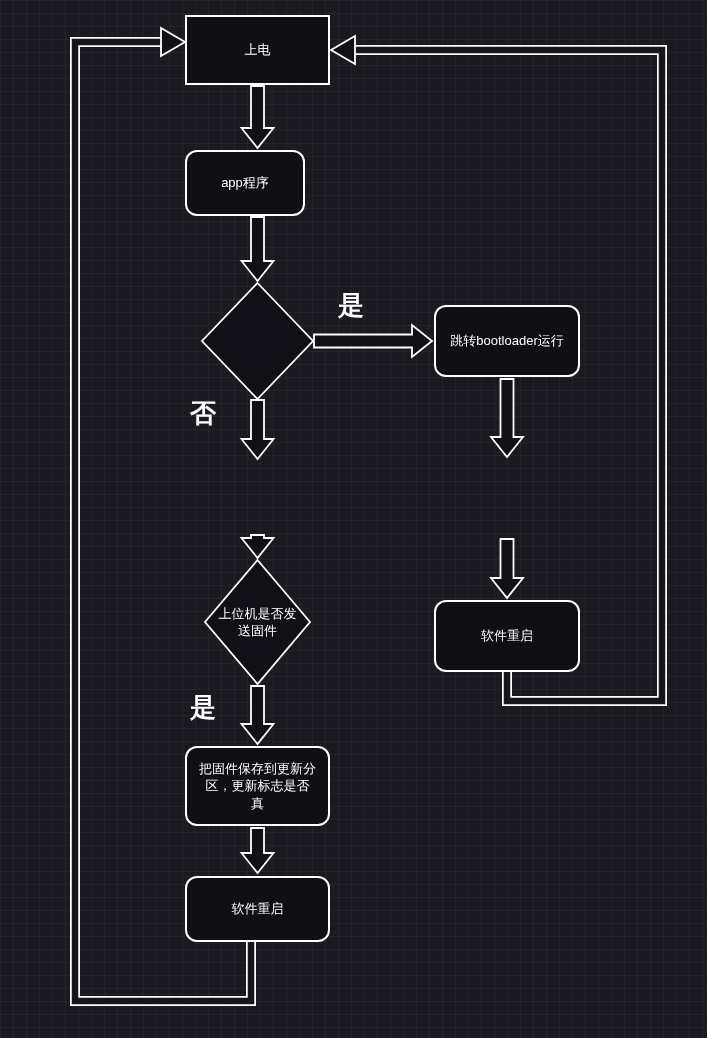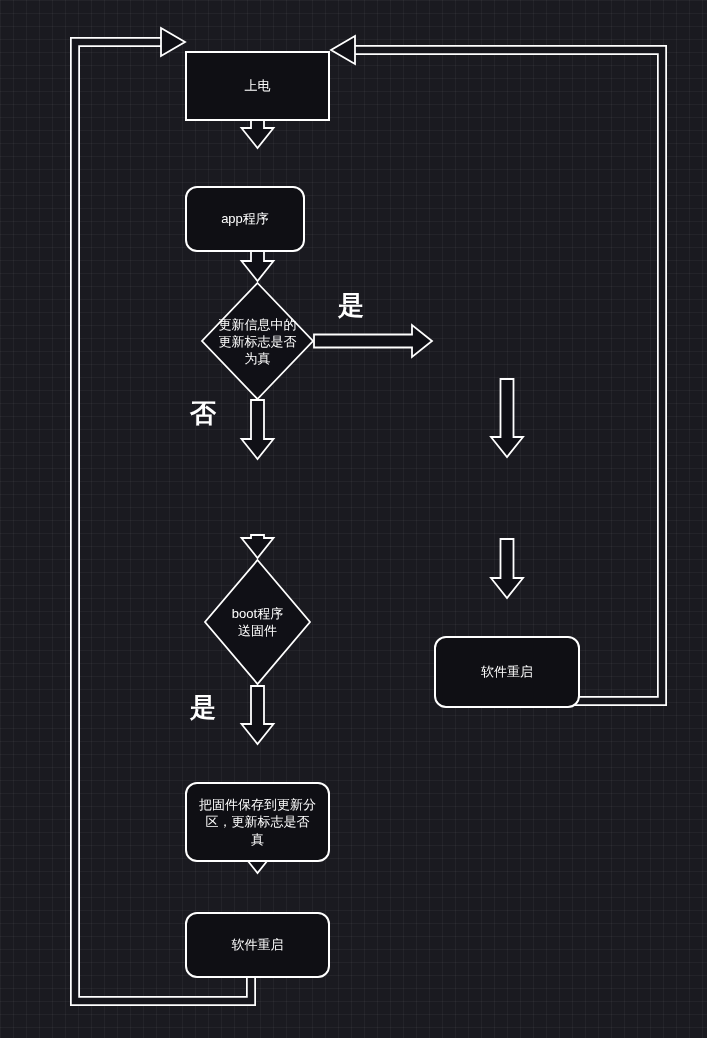--- a/index.html
+++ b/index.html
@@ -15,21 +15,21 @@
   }
   svg.connectors { position:absolute; left:0; top:0; }
   .shape { fill:#101016; stroke:#ffffff; stroke-width:1.8; }
   .pipe-outer { fill:none; stroke:#ffffff; stroke-width:10; }
   .pipe-inner { fill:none; stroke:#16161c; stroke-width:6.5; }
 
   .node {
     position:absolute; display:flex; align-items:center; justify-content:center;
     text-align:center; background:#0f0f14; border:2px solid #ffffff;
     font-size:13px; line-height:1.32; white-space:pre-line;
-    padding:4px 8px; box-sizing:border-box;margin-top:36px;
+    padding:4px 8px; box-sizing:border-box;
   }
   .rounded { border-radius:12px; }
 
   .n-power    { left:185px; top:15px;  width:145px; height:70px; }
   .n-app      { left:185px; top:150px; width:120px; height:66px; }
   .n-jump     { left:434px; top:305px; width:146px; height:72px; }
   .n-boot     { left:434px; top:458px; width:146px; height:80px; }
   .n-restartr { left:434px; top:600px; width:146px; height:72px; }
   .n-exec     { left:185px; top:461px; width:145px; height:72px; }
   .n-save     { left:185px; top:746px; width:145px; height:80px; }
@@ -100,36 +100,34 @@
       <path class="pipe-outer" d="M 507 670 V 701 H 662 V 50 H 355"></path>
       <path class="pipe-inner" d="M 507 670 V 701 H 662 V 50 H 355"></path>
       <polygon class="shape" points="355,36 331,50 355,64"></polygon>
     </g>
   </svg>
 
   <div class="node n-power">上电</div>
 
   <div class="node rounded n-app">app程序</div>
 
+  <div class="node rounded n-jump">跳转bootloader运行</div>
 
 
   <div class="node rounded n-restartr">软件重启</div>
 
 
   <div class="node rounded n-save">把固件保存到更新分
 区，更新标志是否
 真</div>
 
   <div class="node rounded n-restartl">软件重启</div>
 
-  <div class="diamond-text d1">更新信息中的
-更新标志是否
-为真</div>
 
-  <div class="diamond-text d2">boot程序
+  <div class="diamond-text d2">上位机是否发
 送固件</div>
 
   <div class="edge-label el-yes-right">是</div>
 
   <div class="edge-label el-no">否</div>
 
   <div class="edge-label el-yes-down">是</div>
 
 </div>
 

